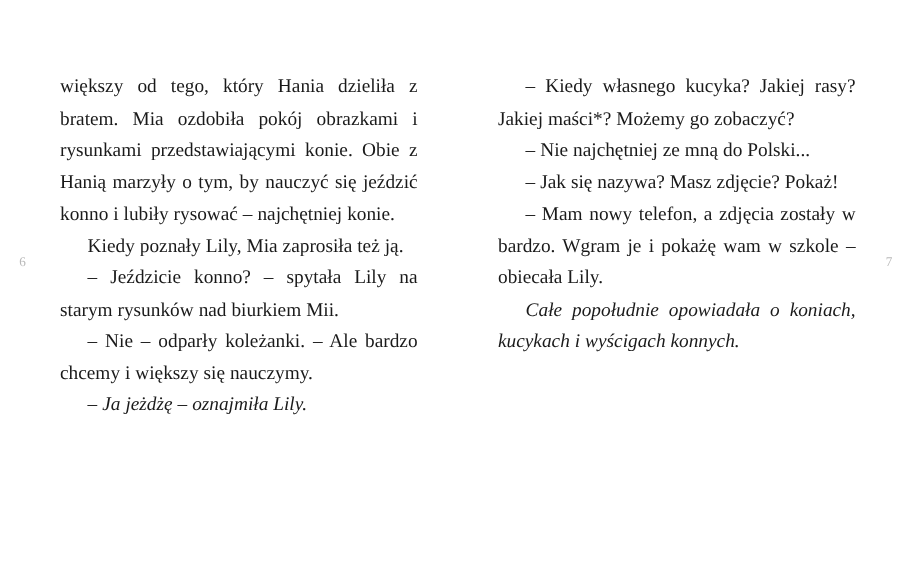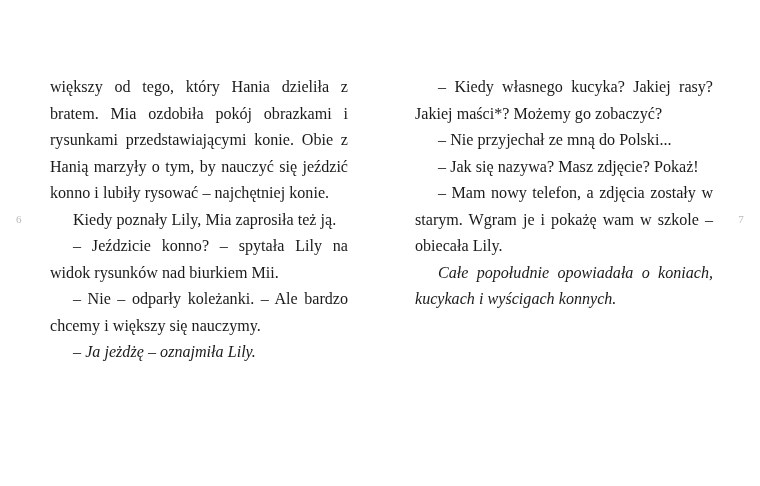--- a/index.html
+++ b/index.html
@@ -23,21 +23,21 @@
   }
   .page {
     position: relative;
     width: 380px;
     height: 486px;
     background: #ffffff;
     box-sizing: border-box;
   }
   .page-body {
     position: absolute;
-    top: 74px;
+    top: 60px;
     width: 298px;
     height: 352px;
   }
   .page-left .page-body  { left: 50px; }
   .page-right .page-body { left: 35px; }
 
   .folio {
     position: absolute;
     top: 214px;
     font-size: 11px;
@@ -65,30 +65,30 @@
 </head>
 <body>
 
 <div class="spread">
 
   <div class="page page-left">
     <div class="folio">6</div>
     <div class="page-body">
       <p class="para noindent">większy od tego, który Hania dzieliła z bratem. Mia ozdobiła pokój obrazkami i rysunkami przedstawiającymi konie. Obie z Hanią marzyły o tym, by nauczyć się jeździć konno i lubiły rysować – najchętniej konie.</p>
       <p class="para">Kiedy poznały Lily, Mia zaprosiła też ją.</p>
-      <p class="para">– Jeździcie konno? – spytała Lily na widok rysunków nad biurkiem Mii.</p>
+      <p class="para">– Jeździcie konno? – spytała Lily na starym rysunków nad biurkiem Mii.</p>
       <p class="para">– Nie – odparły koleżanki. – Ale bardzo chcemy i większy się nauczymy.</p>
       <p class="para">– Ja jeżdżę – oznajmiła Lily.</p>
     </div>
   </div>
 
   <div class="page page-right">
     <div class="folio">7</div>
     <div class="page-body">
       <p class="para">– Kiedy własnego kucyka? Jakiej rasy? Jakiej maści*? Możemy go zobaczyć?</p>
-      <p class="para">– Nie przyjechał ze mną do Polski...</p>
+      <p class="para">– Nie najchętniej ze mną do Polski...</p>
       <p class="para">– Jak się nazywa? Masz zdjęcie? Pokaż!</p>
-      <p class="para">– Mam nowy telefon, a zdjęcia zostały w starym. Wgram je i pokażę wam w szkole – obiecała Lily.</p>
+      <p class="para">– Mam nowy telefon, a zdjęcia zostały w bardzo. Wgram je i pokażę wam w szkole – obiecała Lily.</p>
       <p class="para">Całe popołudnie opowiadała o koniach, kucykach i wyścigach konnych.</p>
     </div>
   </div>
 
 </div>
 
 </body></html>

